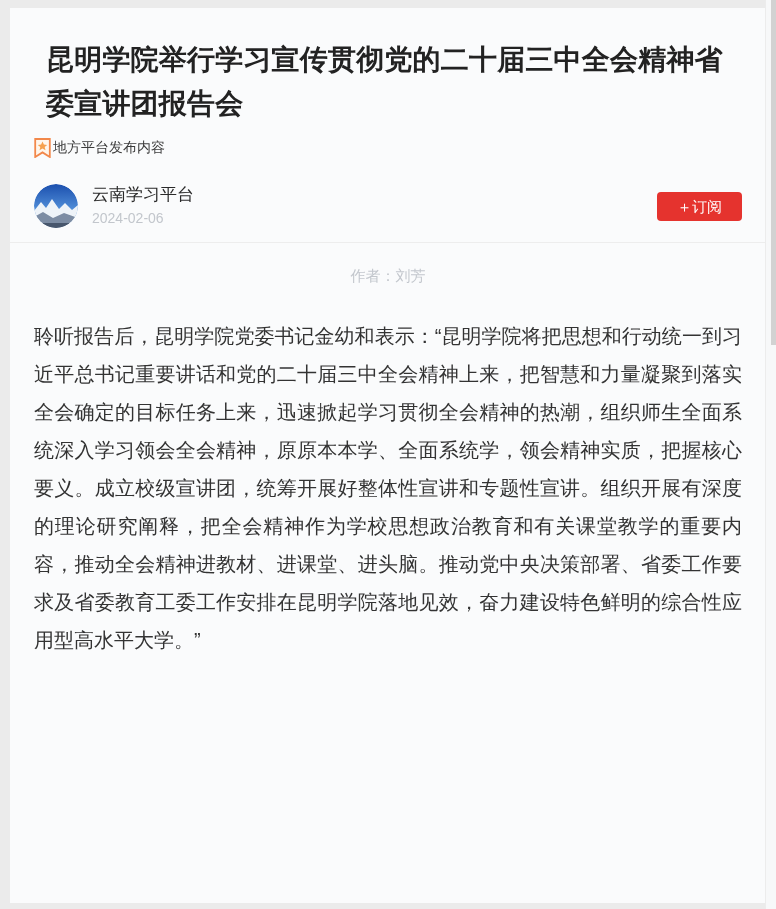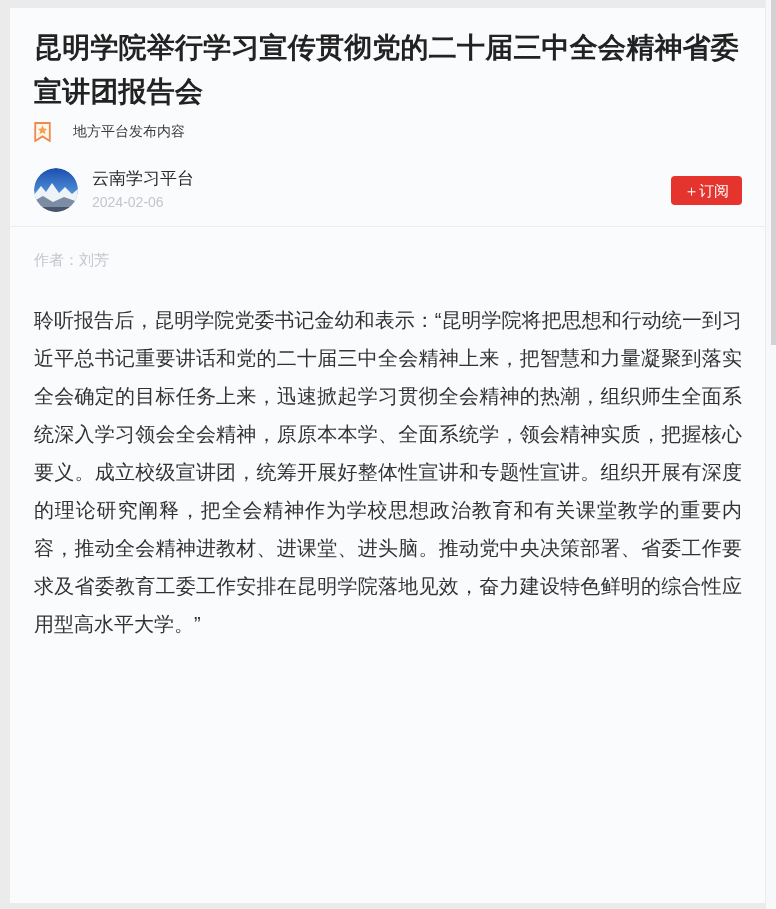--- a/index.html
+++ b/index.html
@@ -7,53 +7,53 @@
     width:776px;height:909px;overflow:hidden;position:relative;
     background:#ebebeb;
     font-family:"Liberation Sans","DejaVu Sans",sans-serif;
   }
   .card{
     position:absolute;left:10px;top:8px;width:756px;height:895px;
     background:#fafbfc;overflow:hidden;
   }
   
   .title{
-    margin:0;padding:18px 24px 0 24px;
+    margin:12px;padding:18px 24px 0 24px;
     font-size:28px;line-height:44px;font-weight:700;color:#222;
     letter-spacing:.2px;
   }
   
   .tag-row{
-    display:flex;align-items:center;gap:22px;
+    display:flex;align-items:center;gap:2px;
     margin-top:8px;padding:0 24px;
   }
   .tag-icon{flex:0 0 auto;display:block;}
   .tag-label{font-size:14px;color:#3c3c3c;}
   
   .pub-row{
     display:flex;align-items:center;
     margin-top:26px;padding:0 24px;
   }
   .avatar{width:44px;height:44px;border-radius:50%;overflow:hidden;flex:0 0 auto;display:block;}
   .pub-meta{margin-left:14px;display:flex;flex-direction:column;justify-content:center;}
   .pub-name{font-size:17px;color:#2a2a2a;line-height:22px;}
   .pub-date{font-size:14px;color:#c2c6cc;line-height:20px;margin-top:2px;}
   .spacer{flex:1;}
   .subscribe-btn{
     border:none;cursor:pointer;
     background:#e5332e;color:#ffffff;
     font-size:15px;line-height:1;
-    padding:7px 13px;border-radius:4px;
+    padding:7px 20px;border-radius:4px;
     font-family:inherit;
   }
   
   .divider{height:1px;background:#ededed;margin-top:14px;}
   .author-line{
     padding:24px 24px 0 24px;
-    font-size:15px;color:#c3c7cd;line-height:18px;
+    font-size:15px;color:#c3c7cd;line-height:18px;text-align:center;
   }
   
   .article{margin-top:32px;padding:0 24px 30px 24px;}
   .article p{
     margin:0 0 9px 0;
     font-size:20px;line-height:38px;color:#333;
     text-align:justify;text-justify:inter-ideograph;
     word-break:break-all;
   }
   

